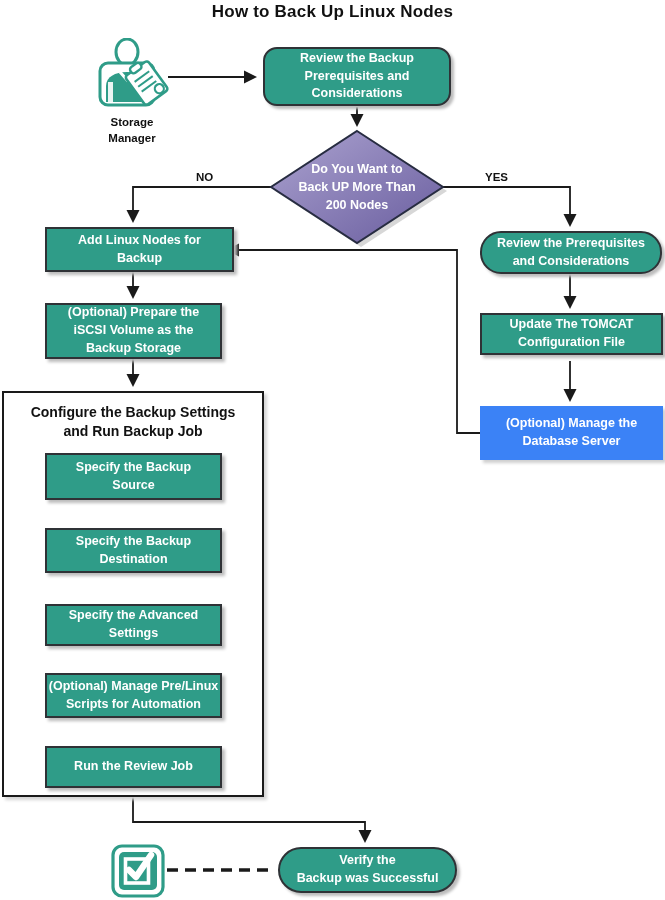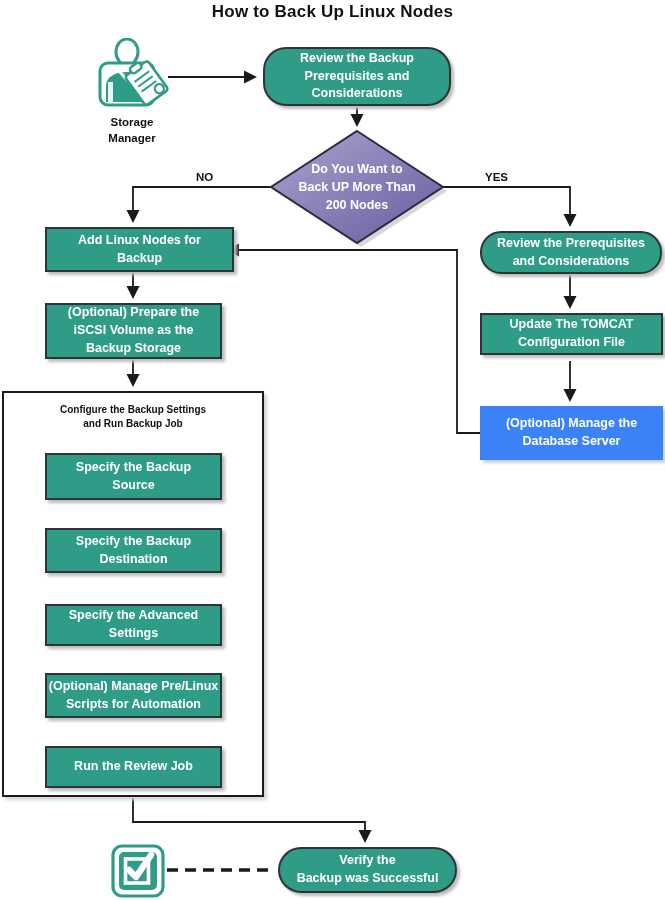--- a/index.html
+++ b/index.html
@@ -5,26 +5,26 @@
   html,body{margin:0;padding:0;background:#ffffff;}
   body{width:665px;height:900px;position:relative;font-family:"Liberation Sans",sans-serif;overflow:hidden;}
   .layer{position:absolute;left:0;top:0;}
   .page-title{position:absolute;left:0;top:2px;width:665px;text-align:center;
     font-size:17px;font-weight:bold;color:#111;letter-spacing:.2px;}
   .node{position:absolute;display:flex;align-items:center;justify-content:center;
     text-align:center;color:#fff;font-weight:bold;font-size:12.5px;line-height:1.42;
     white-space:pre-line;box-sizing:border-box;z-index:2;}
   .rect{background:#2F9C88;border:2px solid #2f3236;box-shadow:3px 3px 3px #bcbcbc;}
   .rect-flat{background:#3b82f6;border:none;box-shadow:3px 3px 3px #cfcfcf;}
-  .stadium{background:#2F9C88;border:2px solid #2f3236;border-radius:23px;box-shadow:3px 3px 3px #bcbcbc;}
+  .stadium{background:#2F9C88;border:2px solid #2f3236;border-radius:14px;box-shadow:3px 3px 3px #bcbcbc;}
   .container-box{position:absolute;left:2px;top:391px;width:262px;height:406px;
     border:2px solid #1a1a1a;background:#fff;box-sizing:border-box;z-index:1;
     box-shadow:3px 3px 3px #d6d6d6;}
   .container-title{position:absolute;left:2px;top:403px;width:262px;text-align:center;
-    font-size:10px;font-weight:bold;color:#111;line-height:1.35;white-space:pre-line;z-index:2;}
+    font-size:14px;font-weight:bold;color:#111;line-height:1.35;white-space:pre-line;z-index:2;}
   .branch-label{position:absolute;font-size:11.5px;font-weight:bold;color:#111;z-index:2;}
   .decision-text{position:absolute;left:271px;top:131px;width:172px;height:112px;
     display:flex;align-items:center;justify-content:center;text-align:center;
     color:#fff;font-weight:bold;font-size:12.5px;line-height:1.45;white-space:pre-line;z-index:2;}
   .actor{position:absolute;left:94px;top:38px;width:76px;text-align:center;z-index:2;}
   .actor-label{position:absolute;left:70px;top:115px;width:124px;text-align:center;
     font-size:11.5px;font-weight:bold;color:#111;line-height:1.35;white-space:pre-line;z-index:2;}
   .check-icon{position:absolute;left:111px;top:844px;z-index:2;}
 </style>
 </head>

